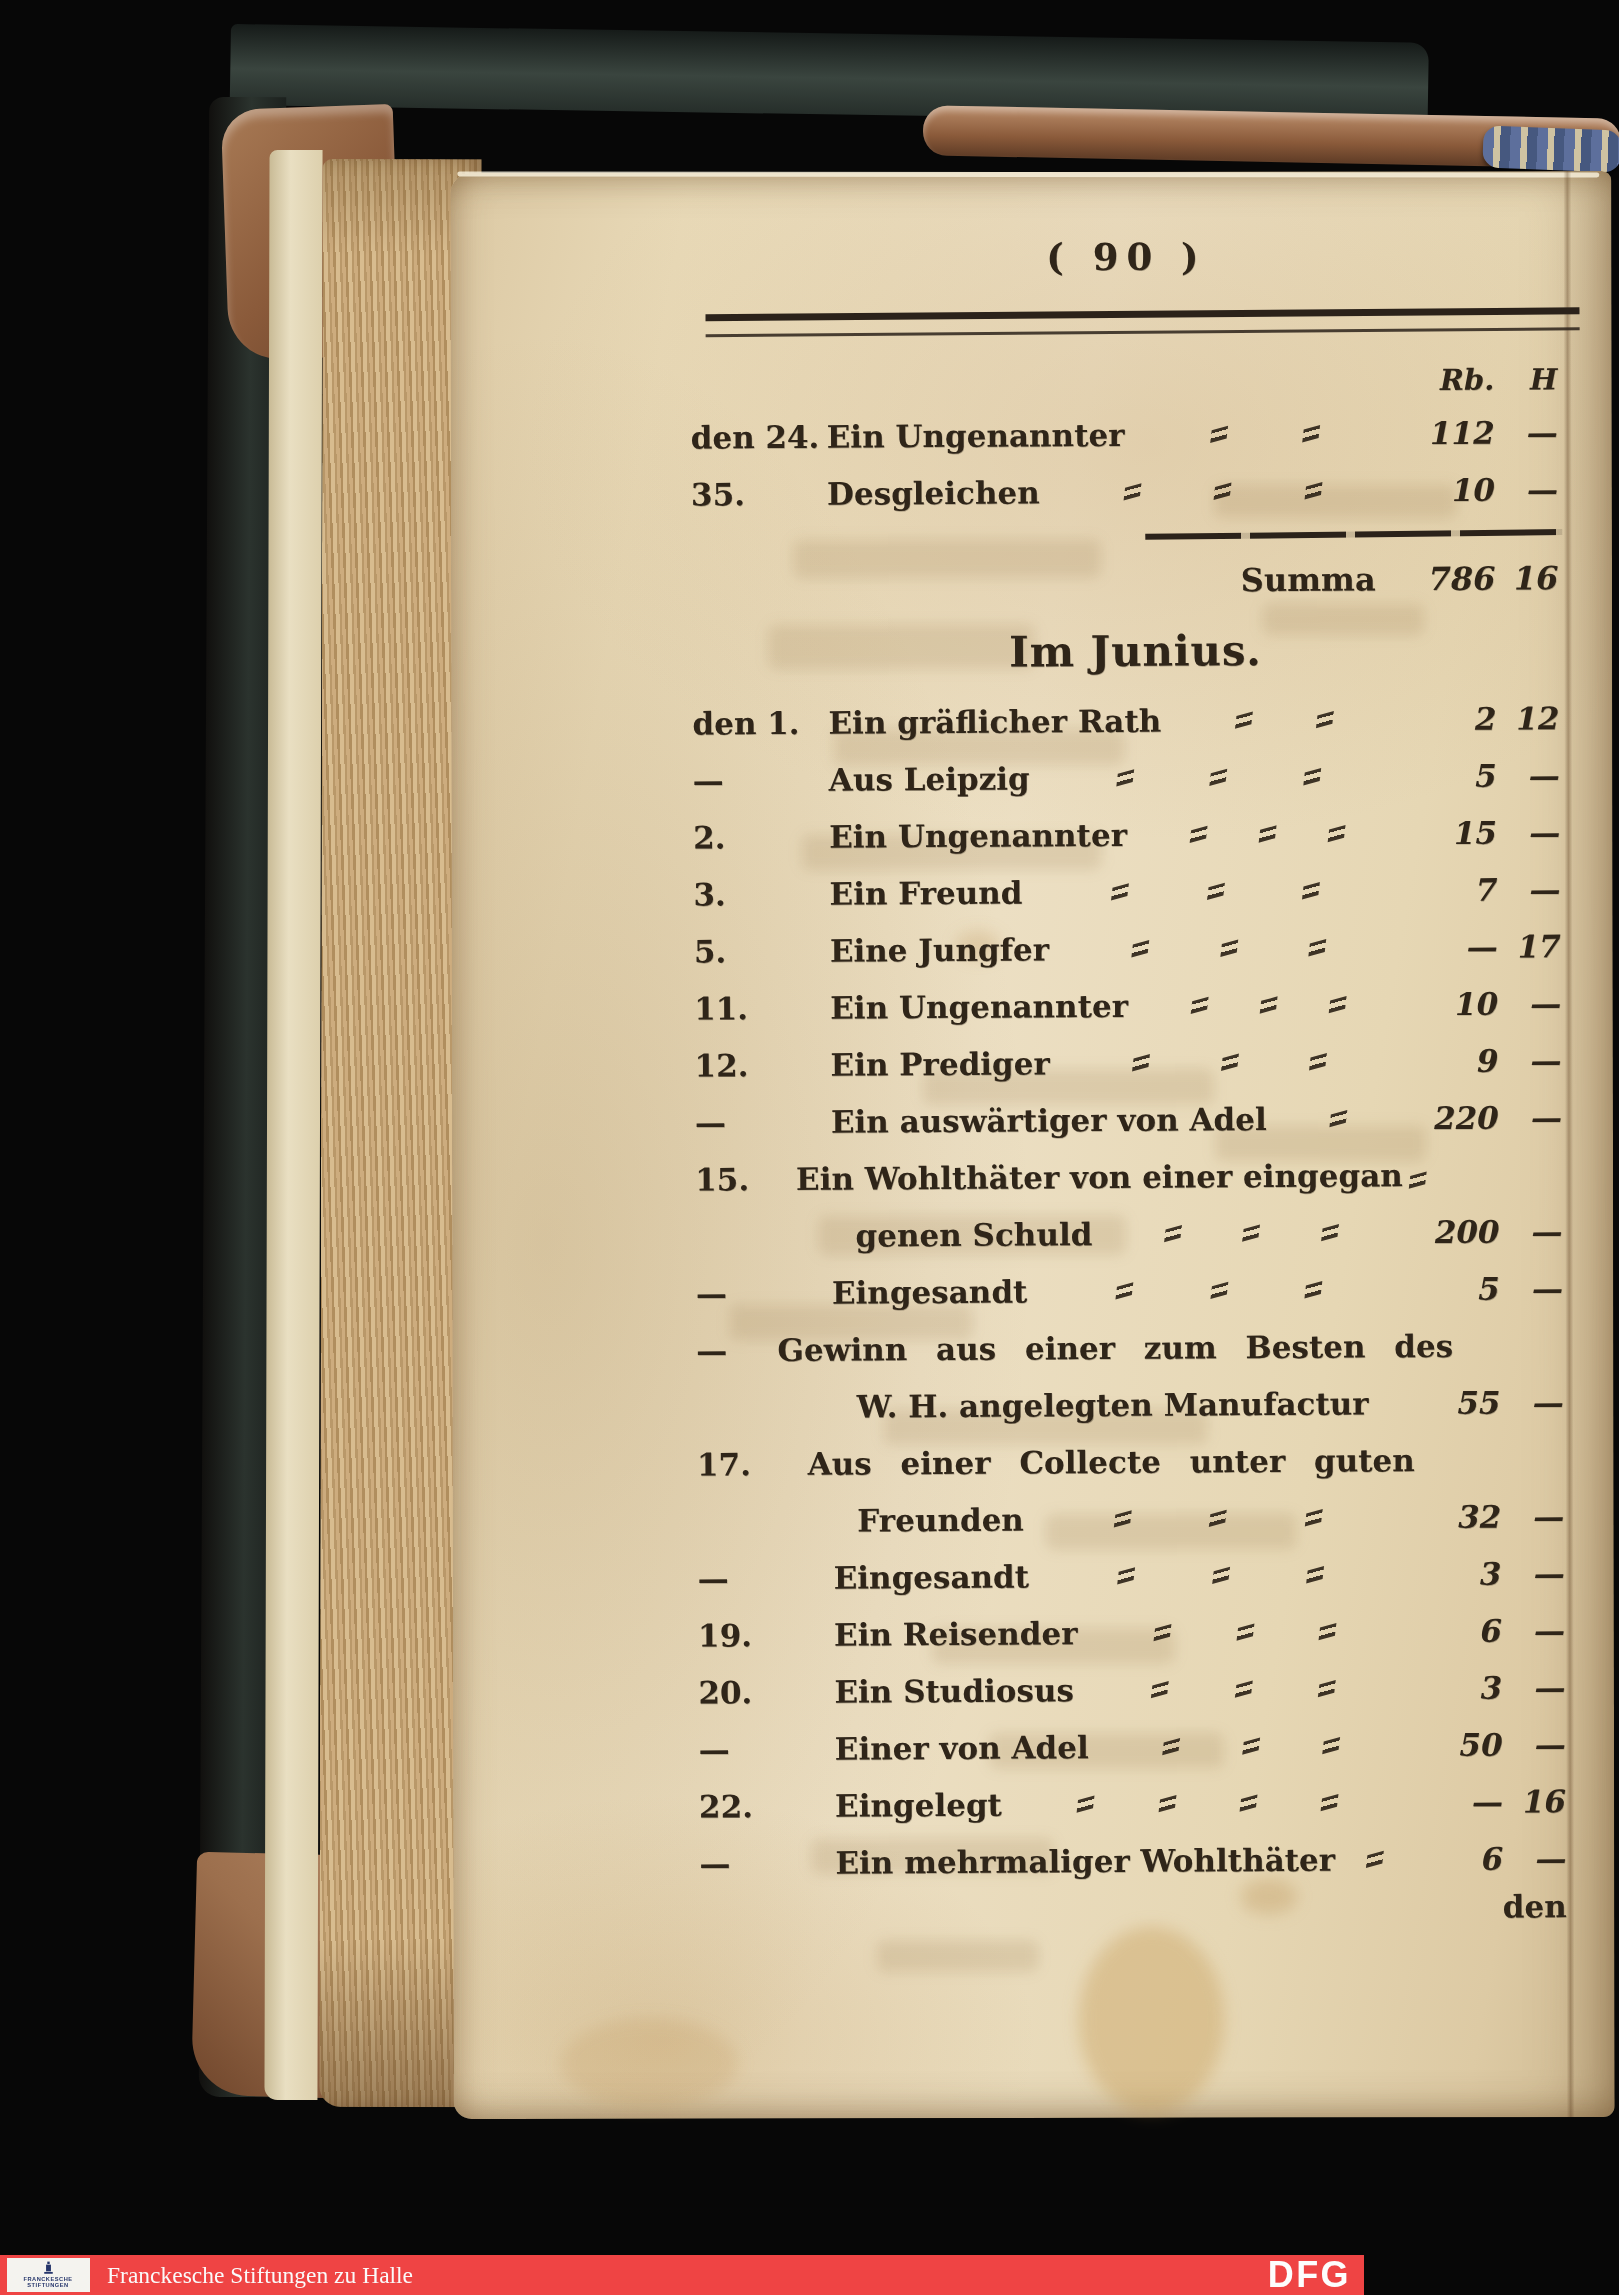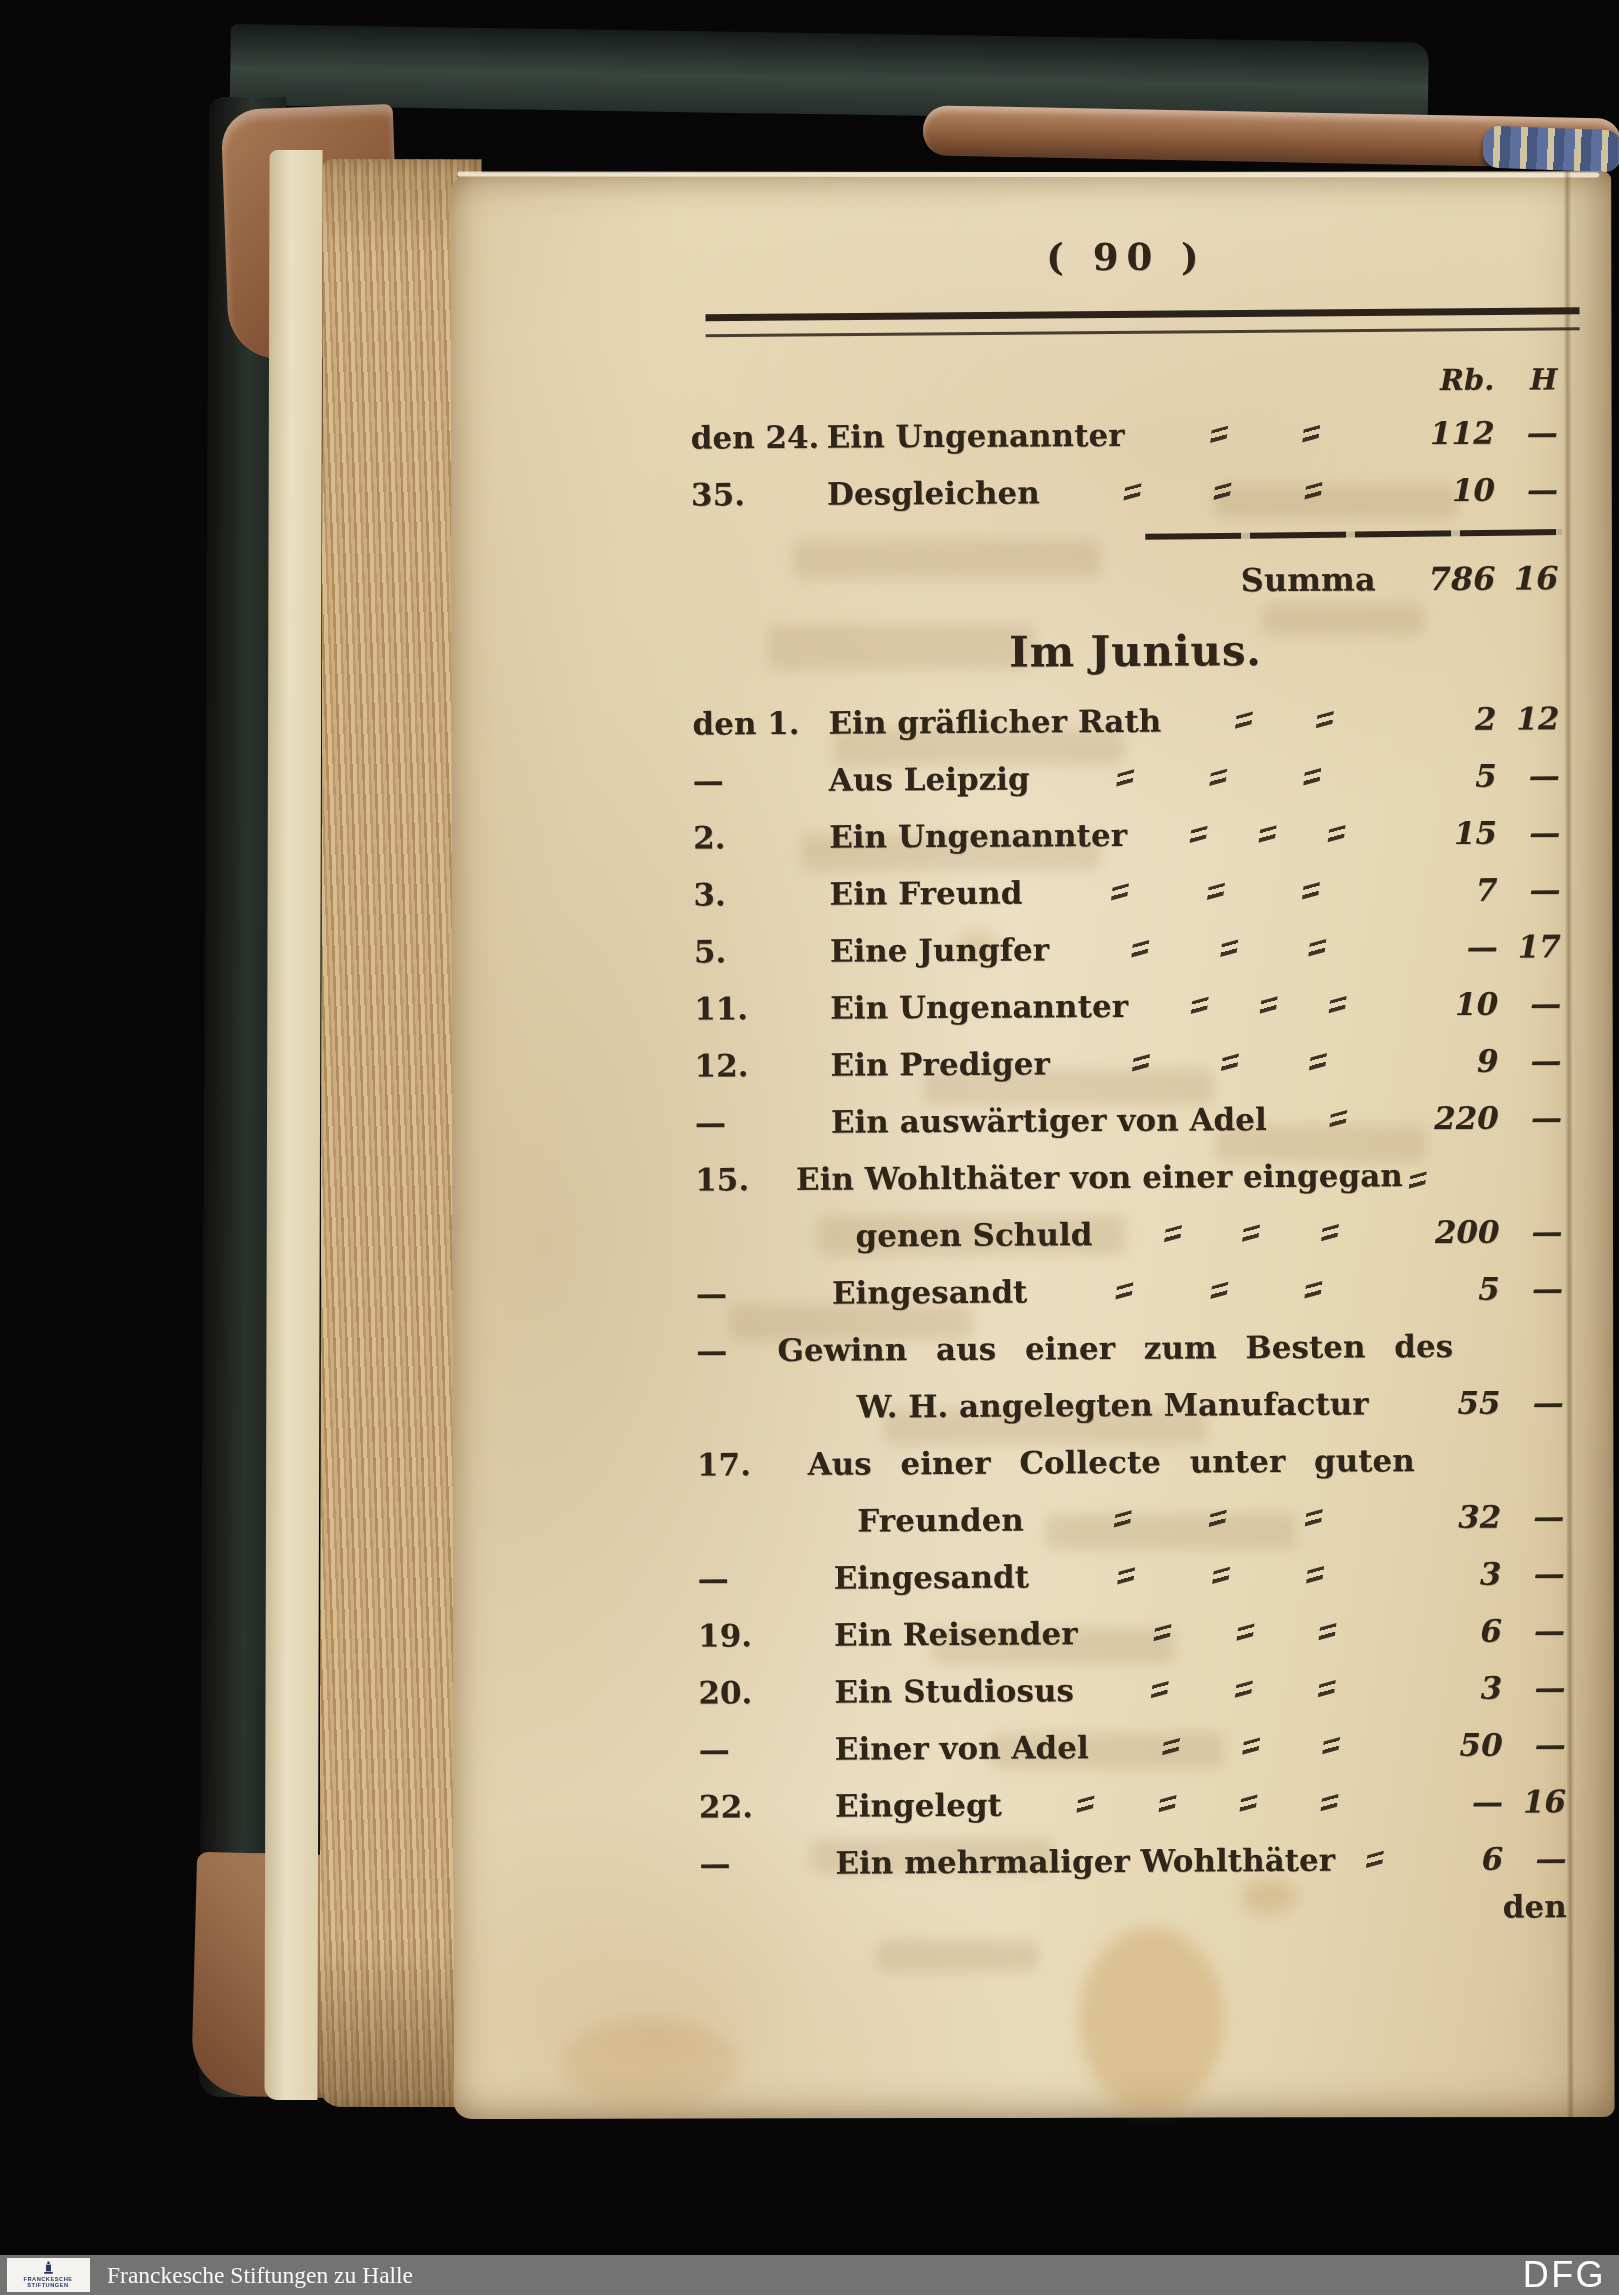--- a/index.html
+++ b/index.html
@@ -93,30 +93,30 @@
     background:repeating-linear-gradient(90deg,#2b221a 0 96px,rgba(43,34,26,.15) 96px 105px);
     transform:rotate(-0.3deg);}
   .row.summa{height:60px;font-size:32px;}
   .row.summa .label{margin-right:31px;}
   .heading-row{height:81px;display:flex;justify-content:center;align-items:center;}
   .heading{font-size:42px;font-weight:bold;letter-spacing:0.8px;}
   .catchword-row{height:49px;display:flex;align-items:center;margin-top:-4.9px;}
   .catchword{padding-right:20px;margin-left:18px;}
 
   
-  .footer{position:absolute;left:0;bottom:0;width:1619px;height:40px;background:#737373;
+  .footer{position:absolute;left:0;bottom:0;width:1364px;height:40px;background:#ef4444;
     display:flex;align-items:center;font-family:"Liberation Sans",sans-serif;}
   .fs-logobox{position:absolute;left:6.5px;top:3.2px;width:83px;height:34px;background:#f4f3ef;
     display:flex;flex-direction:column;align-items:center;justify-content:center;gap:0.8px;}
   .fs-glyph{display:block;}
   .fs-small{font-size:5.7px;letter-spacing:0.5px;color:#25356b;line-height:5.7px;font-weight:bold;}
   .footer-title{position:absolute;left:107px;top:0;height:40px;display:flex;align-items:center;
     font-family:"Liberation Serif",serif;font-size:23.5px;color:#fafafa;}
   .dfg{position:absolute;right:13px;top:0;height:40px;display:flex;align-items:center;
-    font-size:36px;font-weight:normal;letter-spacing:2.4px;color:#fdfdfd;}
+    font-size:36px;font-weight:bold;letter-spacing:2.4px;color:#fdfdfd;}
 </style>
 </head>
 <body>
 
 <div class="scene">
 
   <div class="cover-top"></div>
   <div class="leather-roll-top"></div>
   <div class="headband"></div>
   <div class="cover-left"></div>

